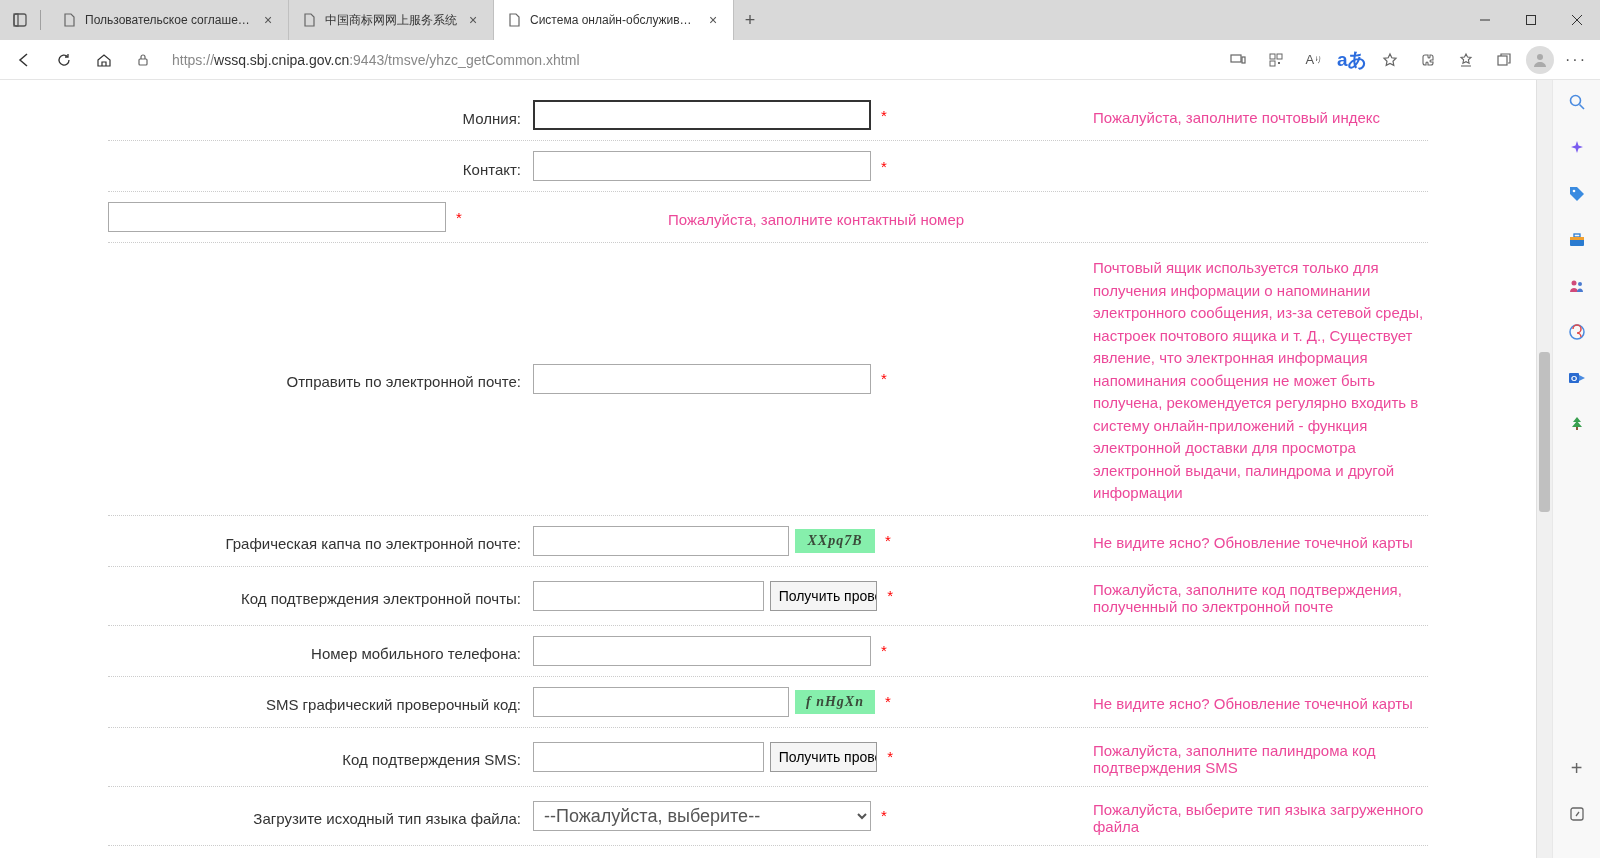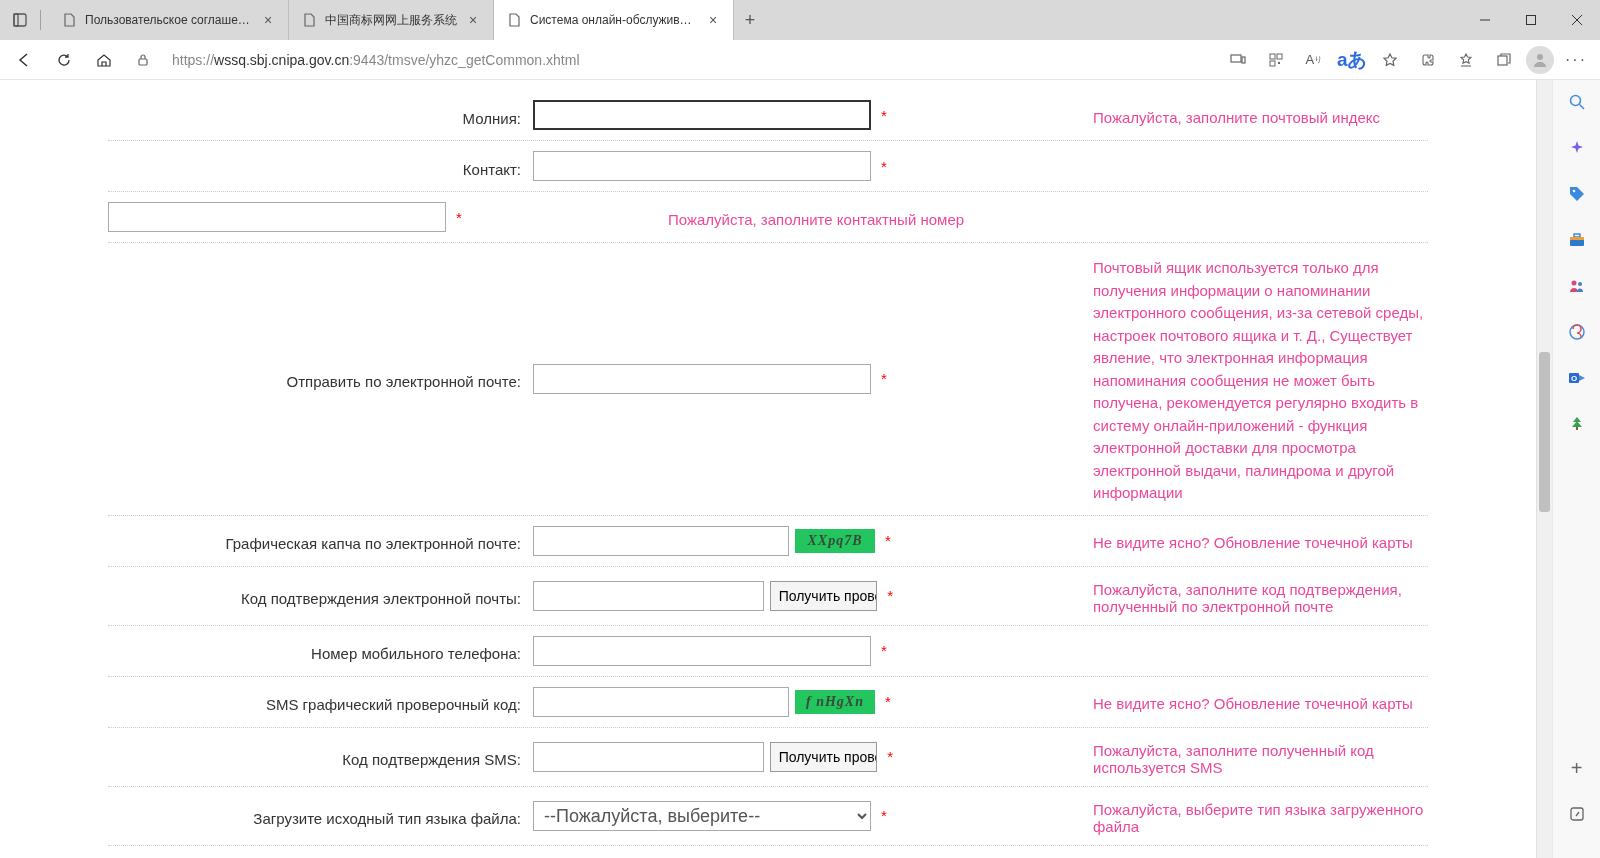--- a/index.html
+++ b/index.html
@@ -43,21 +43,21 @@
     .form-container { max-width: 1320px; margin: 0 auto; padding: 10px 0; }
     .form-row { display: flex; align-items: center; border-bottom: 1px dotted #ccc; padding: 10px 0; min-height: 50px; }
     .form-label { width: 425px; text-align: right; padding-right: 12px; padding-top: 6px; color: #333; font-size: 15px; }
     .form-input-col { width: 360px; display: flex; align-items: center; gap: 6px; }
     .form-input-col.narrow input[type=text] { width: 256px; }
     .form-hint { flex: 1; padding-left: 200px; color: #ec4899; font-size: 15px; padding-top: 4px; max-width: 540px; }
     input[type=text] { width: 338px; height: 30px; border: 1px solid #aaa; padding: 0 6px; font-size: 14px; }
     input[type=text].active { border: 2px solid #333; }
     select { width: 338px; height: 30px; border: 1px solid #aaa; padding: 0 6px; font-size: 18px; background: #fff; color: #555; }
     .req { color: red; font-size: 15px; padding-left: 4px; }
-    .captcha-img { display: inline-flex; align-items: center; justify-content: center; width: 80px; height: 24px; background: #22c55e; font-family: serif; font-weight: bold; letter-spacing: 1px; font-size: 14px; font-style: italic; color: #3a4a3a; }
+    .captcha-img { display: inline-flex; align-items: center; justify-content: center; width: 80px; height: 24px; background: #86efac; font-family: serif; font-weight: bold; letter-spacing: 1px; font-size: 14px; font-style: italic; color: #3a4a3a; }
     .get-code-btn { height: 30px; padding: 0 8px; border: 1px solid #999; background: #f5f5f5; font-size: 14px; width: 118px; overflow: hidden; white-space: nowrap; text-align: left; }
     
     .button-row { display: flex; justify-content: center; gap: 48px; padding: 12px 0; align-items: center; }
     
     svg { display: block; }
   </style>
 </head>
 <body>
 
 <div class="titlebar">
@@ -271,21 +271,21 @@
         <div class="form-hint">Не видите ясно? Обновление точечной карты</div>
       </div>
 
       <div class="form-row">
         <div class="form-label">Код подтверждения SMS:</div>
         <div class="form-input-col narrow">
           <input type="text" style="">
           <button class="get-code-btn">Получить проверочный код</button>
           <span class="req">*</span>
         </div>
-        <div class="form-hint">Пожалуйста, заполните полученный код используется SMS</div>
+        <div class="form-hint">Пожалуйста, заполните палиндрома код подтверждения SMS</div>
       </div>
 
       <div class="form-row">
         <div class="form-label">Загрузите исходный тип языка файла:</div>
         <div class="form-input-col">
           <select>
             <option>--Пожалуйста, выберите--</option>
           </select>
           <span class="req">*</span>
         </div>

